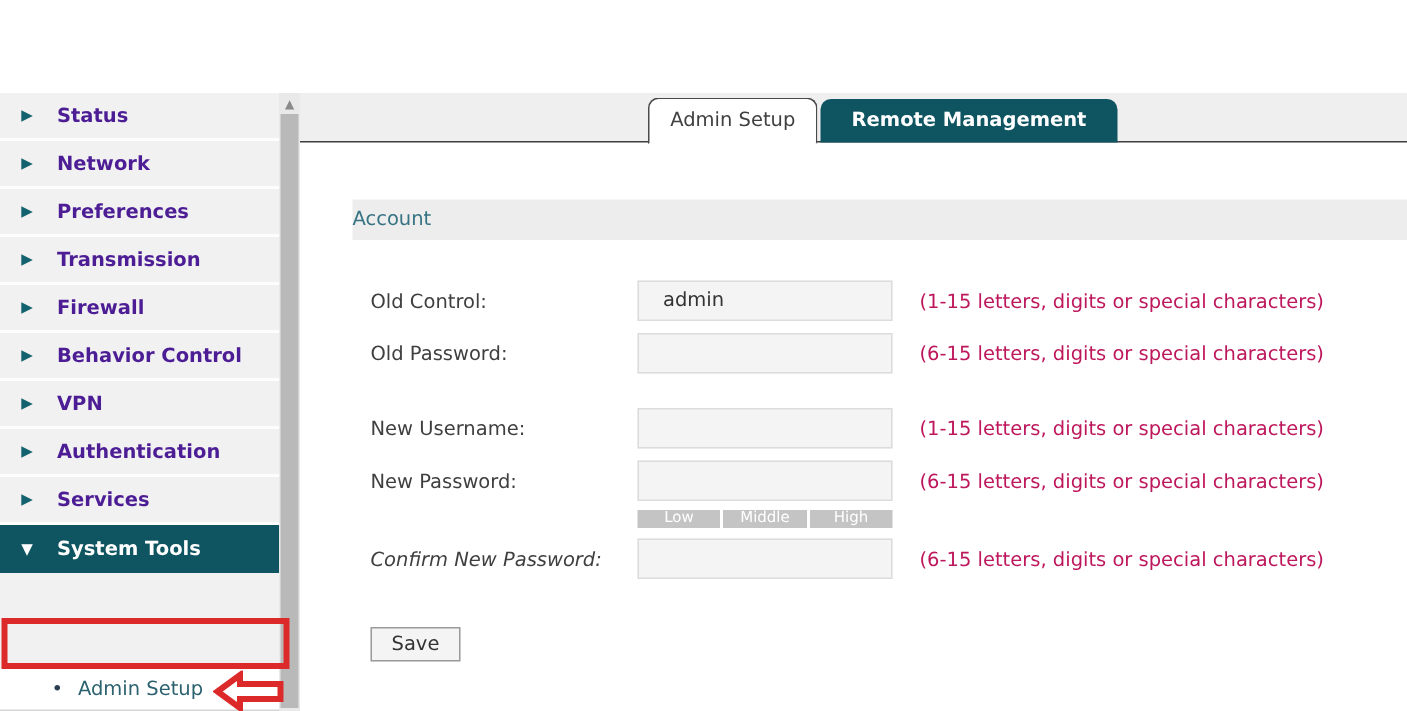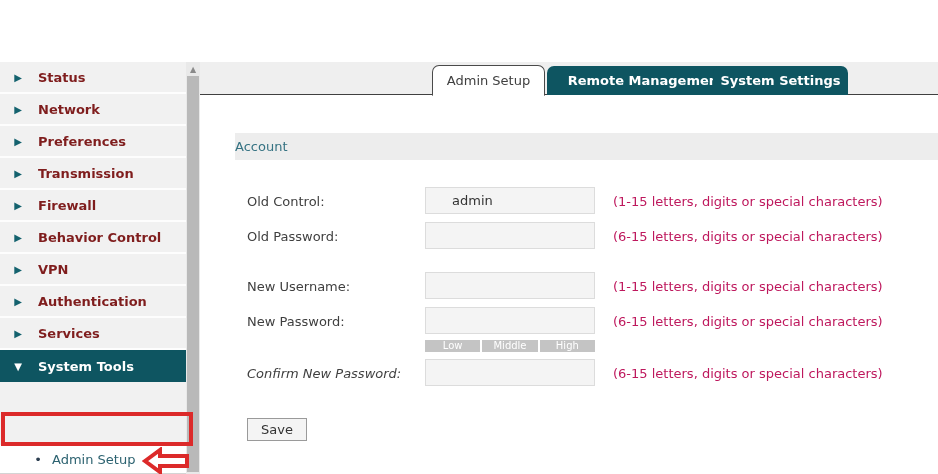--- a/index.html
+++ b/index.html
@@ -18,21 +18,21 @@
   .logo-foot { position:absolute; left:0px; top:26px; width:12px; height:13px; background:#fff; border-radius:2px; }
   .logo-text { color:#fff; font-size:25px; font-weight:bold; letter-spacing:0.5px; margin-left:6px; margin-top:6px; }
 
   
   .sidebar { position:absolute; left:0; top:62px; width:200px; height:412px; background:#f1f1f1; }
   .nav-item {
     position:relative; width:186px; height:32px; display:flex; align-items:center;
     border-bottom:2px solid #fdfdfd; cursor:pointer; background:#f1f1f1;
   }
   .nav-item .tri { width:30px; text-align:center; font-size:10px; color:#14626e; padding-left:6px; }
-  .nav-item .nav-label { font-size:13px; font-weight:bold; color:#7f1d1d; padding-left:8px; }
+  .nav-item .nav-label { font-size:13px; font-weight:bold; color:#4c1d95; padding-left:8px; }
   .nav-item.expanded { background:#0e5561; border-bottom:none; }
   .nav-item.expanded .tri { color:#ffffff; }
   .nav-item.expanded .nav-label { color:#ffffff; }
   .subnav { position:absolute; left:0; top:383px; width:186px; height:91px; background:#d4d4d4; }
   .sub-item { width:186px; height:28px; display:flex; align-items:center; cursor:pointer; }
   .sub-item .bullet { width:18px; text-align:right; font-size:13px; color:#3a3a3a; margin-left:24px; }
   .sub-item .sub-label { font-size:13px; color:#3a3a3a; padding-left:10px; }
   .sub-item.selected { background:#ffffff; }
   .sub-item.selected .sub-label { color:#2c6270; }
   .sub-item.selected .bullet { color:#2c3e50; }
@@ -57,21 +57,21 @@
   .tab.t2 { left:513px; top:4px; width:135px; height:29px; background:#0e5561; color:#ffffff; font-weight:bold; }
 
   
   .content { position:absolute; left:200px; top:96px; width:738px; height:378px; background:#ffffff; }
   .section-bar { position:absolute; left:35px; top:37px; width:703px; height:27px; background:#ededed;
                  display:flex; align-items:center; }
   .section-title { font-size:13px; color:#367383; padding-left:0; }
 
   .form-label { position:absolute; left:47px; font-size:13px; color:#3f3f3f; }
   .form-input { position:absolute; left:225px; width:170px; height:27px; background:#f4f4f4;
-                border:1px solid #dcdcdc; font-size:13px; color:#333; padding:0 26px;
+                border:1px solid #dcdcdc; font-size:13px; color:#333; padding:0 16px;
                 font-family:"DejaVu Sans", sans-serif; outline:none; }
   .form-hint { position:absolute; left:413px; font-size:13px; color:#be185d; white-space:nowrap; }
 
   .meter { position:absolute; left:225px; top:244px; width:170px; height:12px; display:flex; gap:2px; }
   .meter .seg { flex:1; background:#c4c4c4; color:#ffffff; font-size:10px; line-height:12px; text-align:center; }
 
   .save-btn { position:absolute; left:47px; top:322px; width:60px; height:23px;
               background:#f4f4f4; border:1px solid #9a9a9a; font-size:13px; color:#333;
               font-family:"DejaVu Sans", sans-serif; cursor:pointer; }
 </style>
@@ -143,21 +143,20 @@
     <div class="anno-box"></div>
 
     <svg class="anno-arrow" viewBox="0 0 48 28">
       <polygon points="3,14 18,3 18,9 45,9 45,19 18,19 18,25" fill="#ffffff" stroke="#dc2a2a" stroke-width="4" stroke-linejoin="miter"></polygon>
     </svg>
   </div>
 
   <div class="tabstrip">
     <div class="tab active">Admin Setup</div>
     <div class="tab t1">Remote Management</div>
-    <div class="tab t2">System Settings</div>
   </div>
 
   <div class="content">
     <div class="section-bar">
       <span class="section-title">Account</span>
     </div>
 
     <span class="form-label" style="top:98px;">Old Control:</span>
     <input class="form-input" style="top: 91px;" type="text" value="admin">
     <span class="form-hint" style="top:98px;">(1-15 letters, digits or special characters)</span>

